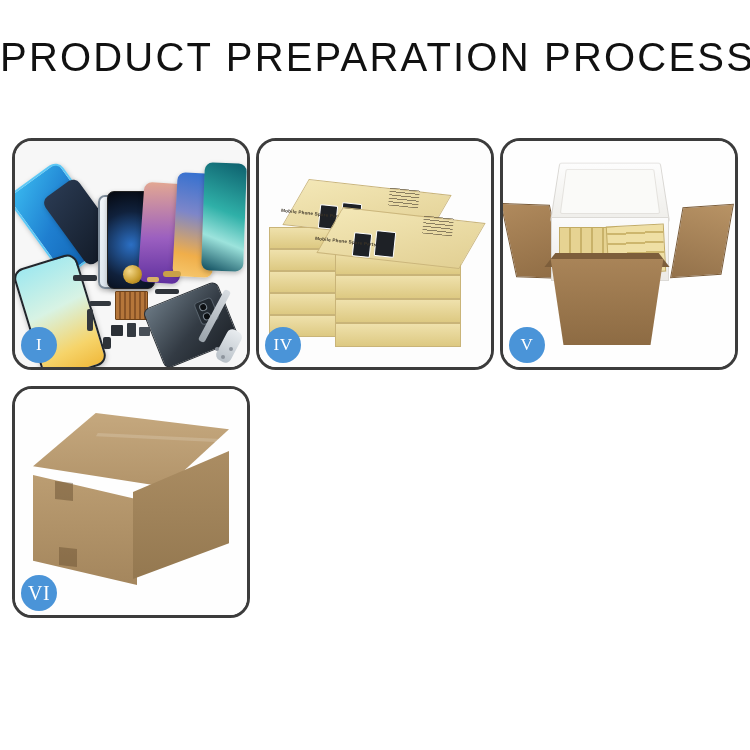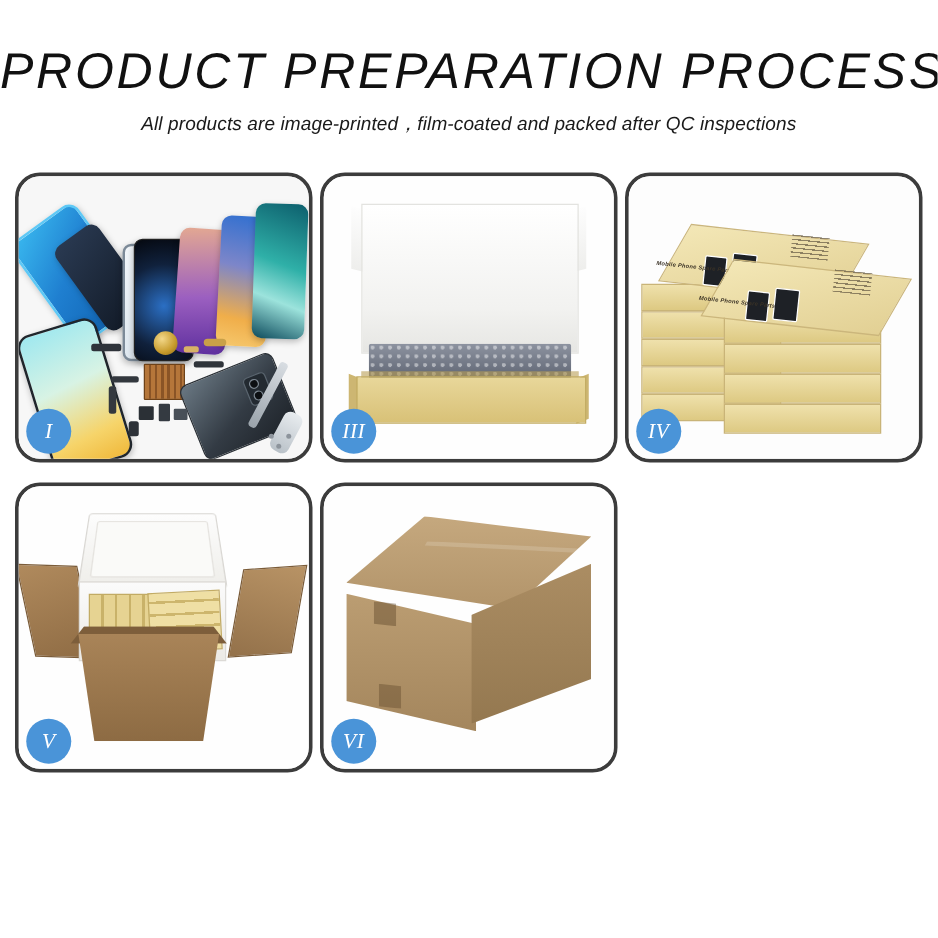--- a/index.html
+++ b/index.html
@@ -1,21 +1,21 @@
 <!DOCTYPE html>
 <html><head>
 <meta charset="utf-8">
 <style>
   html,body{margin:0;padding:0;}
   body{
     width:750px;height:750px;background:#ffffff;
     font-family:"Liberation Sans","DejaVu Sans",sans-serif;
     overflow:hidden;position:relative;
   }
-  .page{width:750px;height:692px;position:relative;box-sizing:border-box;font-style:italic;}
+  .page{width:750px;height:692px;position:relative;box-sizing:border-box;}
 
   
   .header{padding-top:36px;text-align:center;}
   .title{
     font-size:40px;font-weight:500;letter-spacing:2.2px;color:#111;
     line-height:1.05;white-space:nowrap;
   }
   .subtitle{
     margin-top:11px;font-size:15.2px;color:#1a1a1a;letter-spacing:.1px;
     white-space:nowrap;
@@ -36,21 +36,21 @@
     position:absolute;inset:0;border-radius:17px;overflow:hidden;
     background:#fbfbfb;
   }
   .badge{
     position:absolute;left:6px;bottom:4px;width:36px;height:36px;
     border-radius:50%;background:#4a94d8;color:#fff;
     display:flex;align-items:center;justify-content:center;
     font-family:"Liberation Serif","DejaVu Serif",serif;
     font-size:17px;letter-spacing:.5px;z-index:9;
   }
-  .badge.small{font-size:17px;}
+  .badge.small{font-size:20px;}
 
   
   .p1{background:#f7f7f7;}
   .ph{position:absolute;border-radius:9px;box-shadow:0 2px 5px rgba(0,0,0,.25);}
   .ph-blue-film{
     left:14px;top:28px;width:60px;height:96px;border-radius:10px;
     background:linear-gradient(150deg,#39b8ef 0%,#1f7fd0 45%,#0e5fae 100%);
     transform:rotate(-36deg);border:2px solid #5ec8f5;
   }
   .ph-dark1{
@@ -282,21 +282,20 @@
   .tab2{position:absolute;left:44px;top:158px;width:18px;height:20px;background:rgba(90,66,38,.38);
     clip-path:polygon(0 0,100% 10%,100% 100%,0 90%);}
 </style>
 </head>
 <body>
 
 <div class="page">
 
   <div class="header">
     <div class="title">PRODUCT PREPARATION PROCESS</div>
-    <div class="subtitle">All products are image-printed，film-coated and packed after QC inspections</div>
   </div>
 
   <div class="grid">
 
     <div class="panel">
       <div class="panel-inner p1">
         <div class="ph ph-blue-film"></div>
         <div class="ph ph-dark1"></div>
         <div class="ph ph-glass"></div>
         <div class="ph ph-gal"></div>
@@ -326,33 +325,20 @@
         <div class="part bar2"></div>
         <div class="part bar3"></div>
         <div class="scr" style="left:206px;top:214px"></div>
         <div class="scr" style="left:214px;top:206px"></div>
         <div class="scr" style="left:200px;top:206px"></div>
       </div>
       <div class="badge">I</div>
     </div>
 
 
-    <div class="panel">
-      <div class="panel-inner p3">
-        <div class="lid-flap-l"></div>
-        <div class="lid-flap-r"></div>
-        <div class="lid-foam"></div>
-        <div class="gray-foam"></div>
-        <div class="box-inner-lip"></div>
-        <div class="box-left-e"></div>
-        <div class="box-right-e"></div>
-        <div class="box-front"></div>
-      </div>
-      <div class="badge">III</div>
-    </div>
 
     <div class="panel">
       <div class="panel-inner p4">
         <div class="stack">
 
           <div class="sbox" style="left:6px;top:72px;width:110px;height:20px"></div>
           <div class="sbox" style="left:6px;top:94px;width:110px;height:20px"></div>
           <div class="sbox" style="left:6px;top:116px;width:110px;height:20px"></div>
           <div class="sbox" style="left:6px;top:138px;width:110px;height:20px"></div>
           <div class="sbox" style="left:6px;top:160px;width:110px;height:20px"></div>

